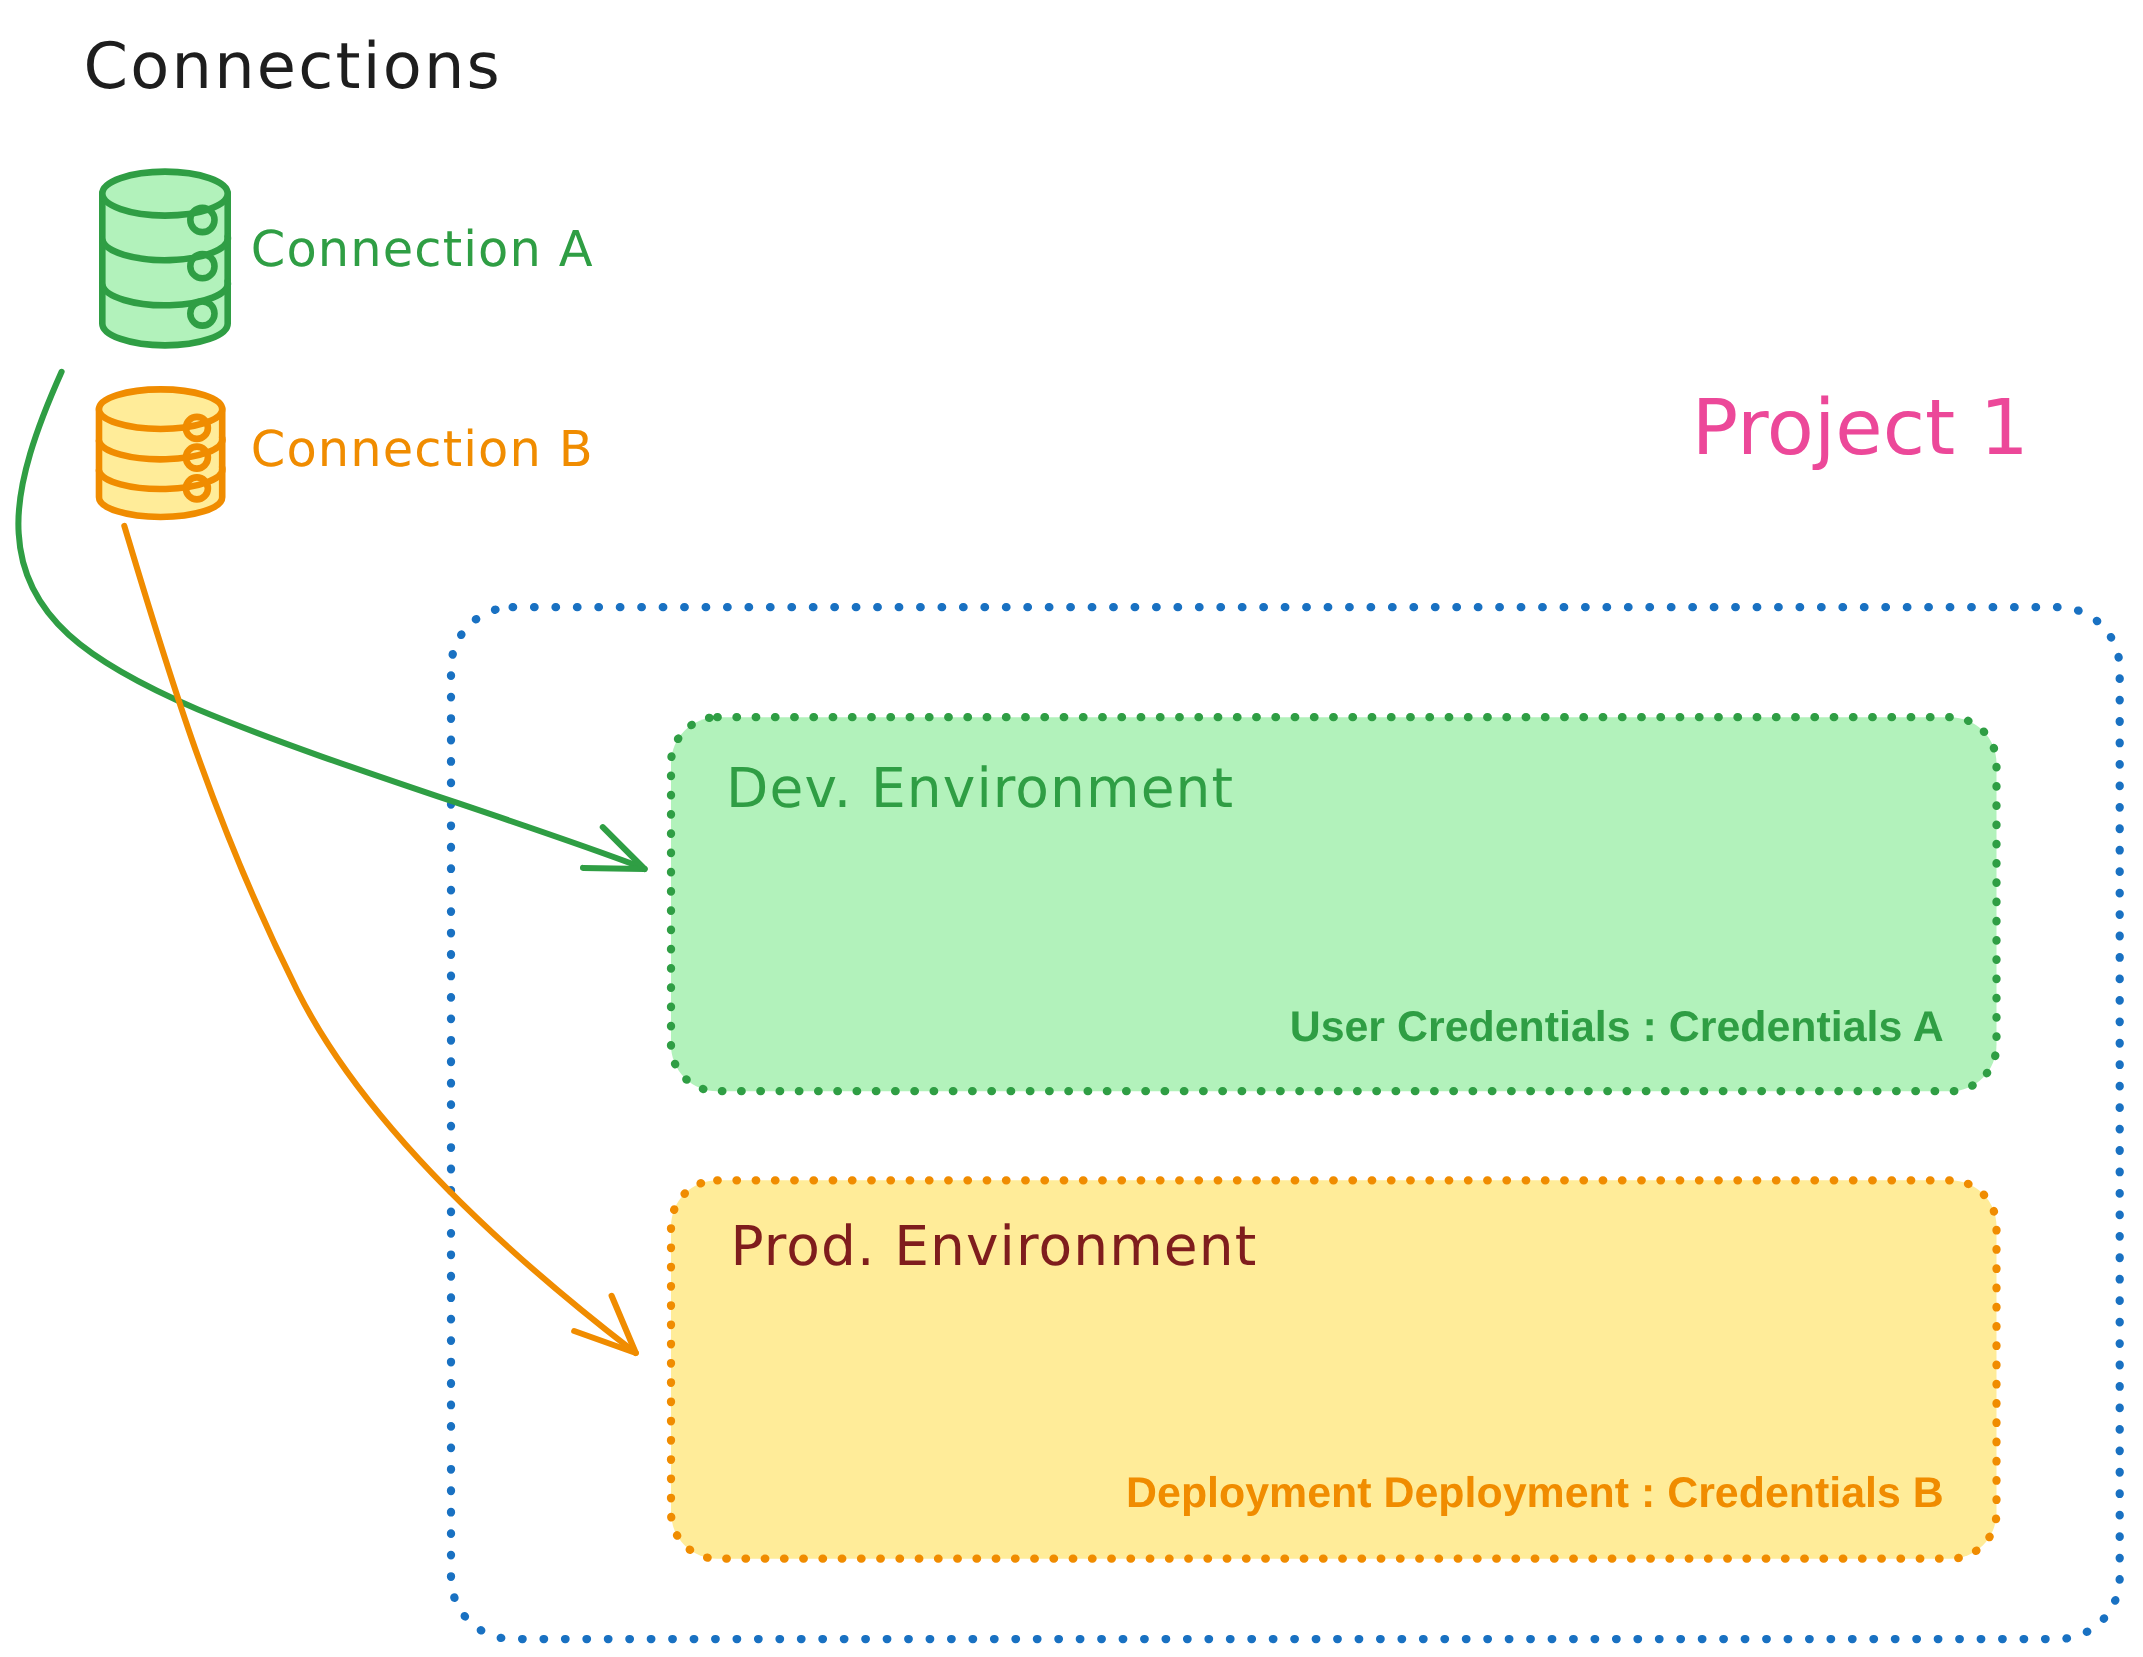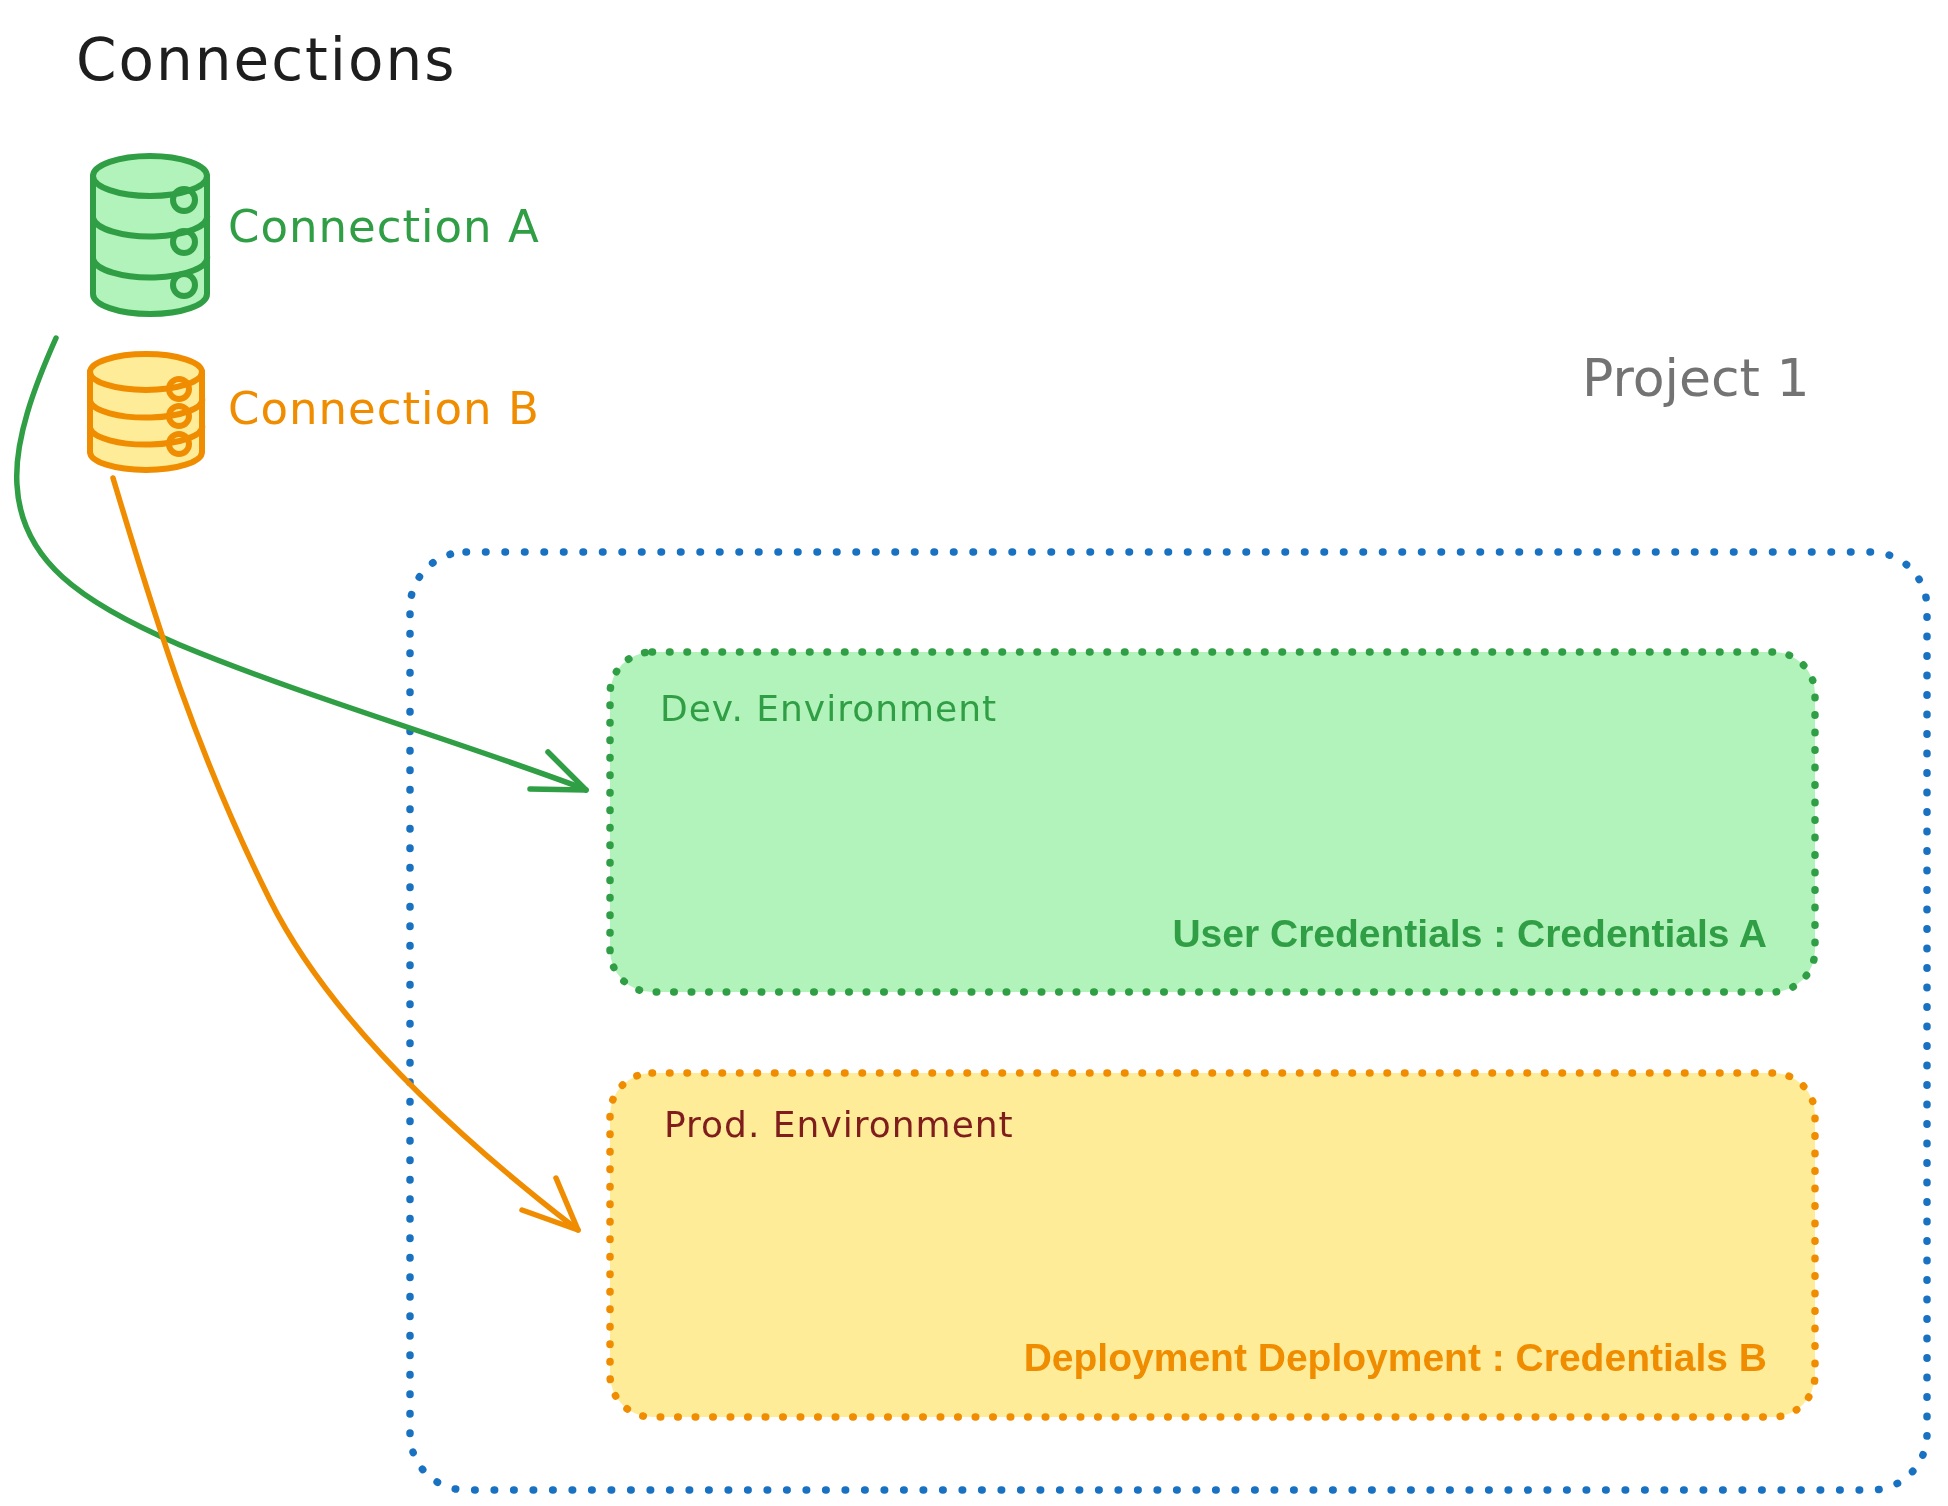--- a/index.html
+++ b/index.html
@@ -7,22 +7,22 @@
     width:1948px;height:1506px;position:relative;overflow:hidden;
     background:#ffffff;
     font-family:"DejaVu Sans", sans-serif;
   }
   #scene-svg{position:absolute;left:0;top:0;}
   .label{position:absolute;white-space:nowrap;font-weight:normal;}
   .canvas-title{left:76px;top:26px;font-size:58px;letter-spacing:2px;color:#1e1e1e;}
   .conn-label{font-size:45px;letter-spacing:1px;}
   .conn-a-label{left:228px;top:200px;color:#2f9e44;}
   .conn-b-label{left:228px;top:382px;color:#f08c00;}
-  .project-label{left:1538px;top:348px;font-size:52px;color:#737373;margin-left:44px;}
-  .env-title{font-size:36px;letter-spacing:1px;}
+  .project-label{left:1538px;top:348px;font-size:70px;color:#ec4899;}
+  .env-title{font-size:50px;letter-spacing:1px;}
   .dev-title{left:660px;top:688px;color:#2f9e44;}
   .prod-title{left:664px;top:1104px;color:#7f1d1d;}
   .cred-line{
     position:absolute;left:610px;width:1157px;text-align:right;
     font-family:Liberation Sans, sans-serif;font-weight:bold;font-size:39px;
   }
   .dev-cred{top:912px;color:#2f9e44;}
   .prod-cred{top:1336px;color:#f08c00;}
 </style>
 </head>

